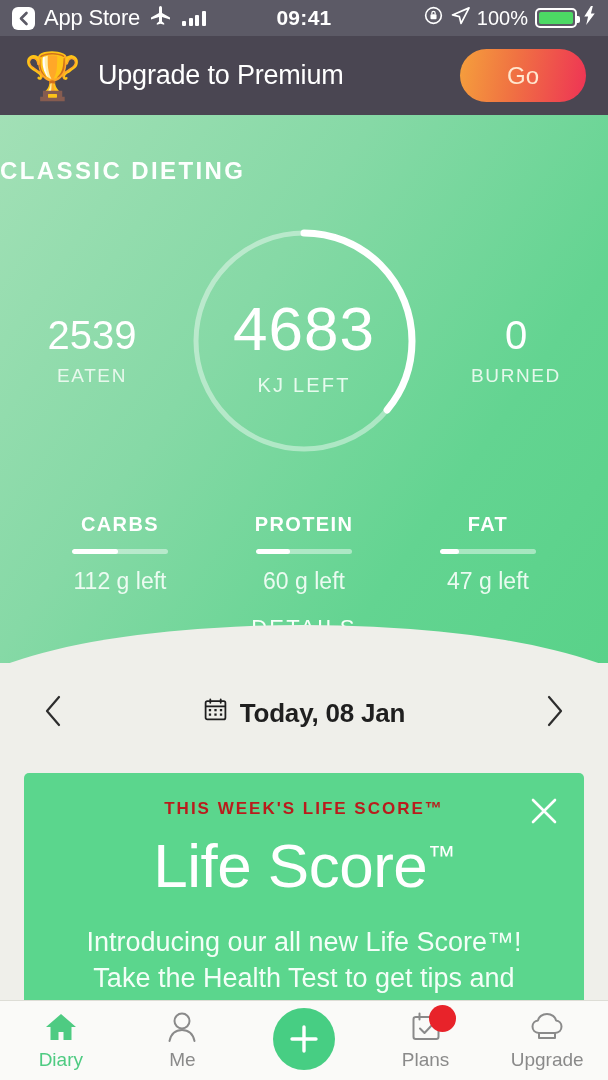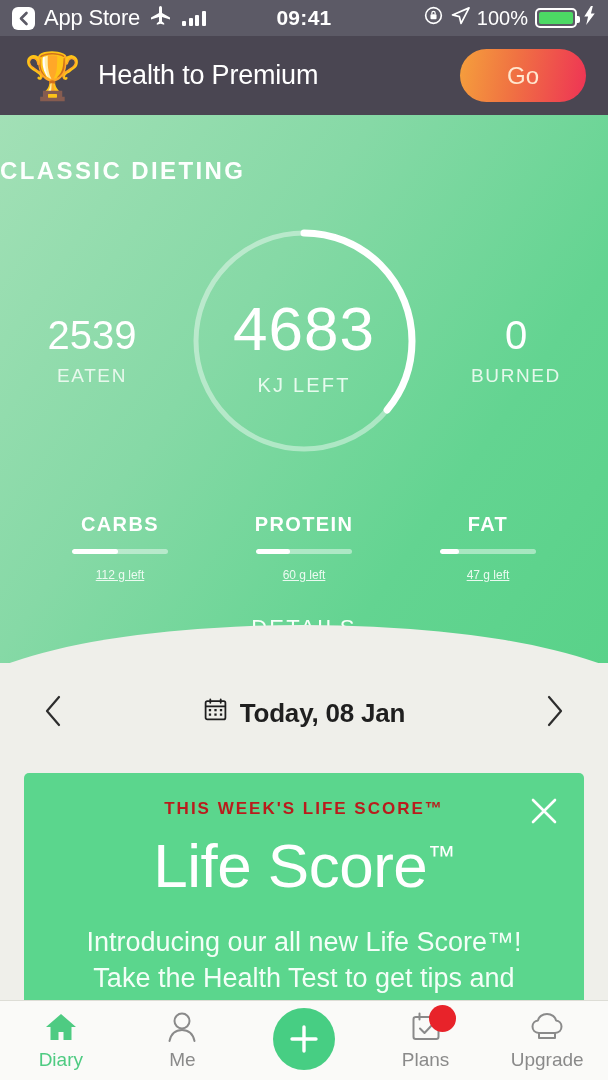--- a/index.html
+++ b/index.html
@@ -100,21 +100,21 @@
     position:absolute; top:398px; left:0; width:100%;
     display:flex; justify-content:space-around; padding:0 28px;
   }
   .macro{ width:160px; text-align:center; }
   .macro-name{ color:#fff; font-size:20px; font-weight:bold; letter-spacing:1.4px; }
   .macro-bar{
     height:5px; border-radius:3px; background:rgba(255,255,255,.45);
     margin:13px auto 0; width:96px; overflow:hidden;
   }
   .macro-bar span{ display:block; height:100%; background:#fff; border-radius:3px; }
-  .macro-left{ color:#F2FDF6; font-size:12px; margin-top:14px; opacity:.95;text-decoration:underline; }
+  .macro-left{ color:#F2FDF6; font-size:23px; margin-top:14px; opacity:.95; }
 
   .details-btn{
     position:absolute; top:500px; left:0; width:100%; text-align:center;
     color:#F6FFF9; font-size:22px; letter-spacing:2.2px; cursor:pointer;
   }
 
   
   .datenav{
     position:absolute; top:663px; left:0; width:608px; height:100px;
     display:flex; align-items:center; justify-content:space-between;
@@ -218,21 +218,21 @@
       <span>
         <svg width="12" height="19" viewBox="0 0 12 20">
             <path d="M7 0 0 11h4l-2 9 9-12H7l2-8z" fill="#fff"></path>
           </svg>
       </span>
     </div>
   </div>
 
   <div class="premium">
     <span class="trophy">🏆</span>
-    <span class="premium-text">Health to Premium</span>
+    <span class="premium-text">Upgrade to Premium</span>
     <button class="go-btn">Go</button>
   </div>
 
   <div class="hero">
     <div class="hero-title">CLASSIC DIETING</div>
 
     <div class="ring-wrap">
       <svg width="240" height="240" viewBox="0 0 240 240">
         <circle cx="120" cy="120" r="108" fill="none" stroke="rgba(255,255,255,.42)" stroke-width="5"></circle>
         <circle id="ring-arc" cx="120" cy="120" r="108" fill="none" stroke="#ffffff" stroke-width="7" stroke-linecap="round" transform="rotate(-90 120 120)" stroke-dasharray="678.5840131753953" stroke-dashoffset="434.293768432253"></circle>

